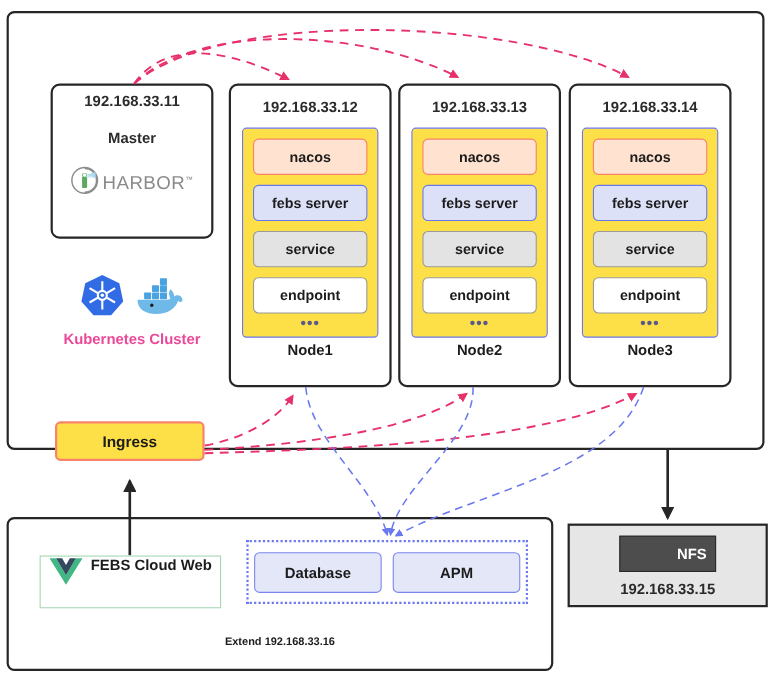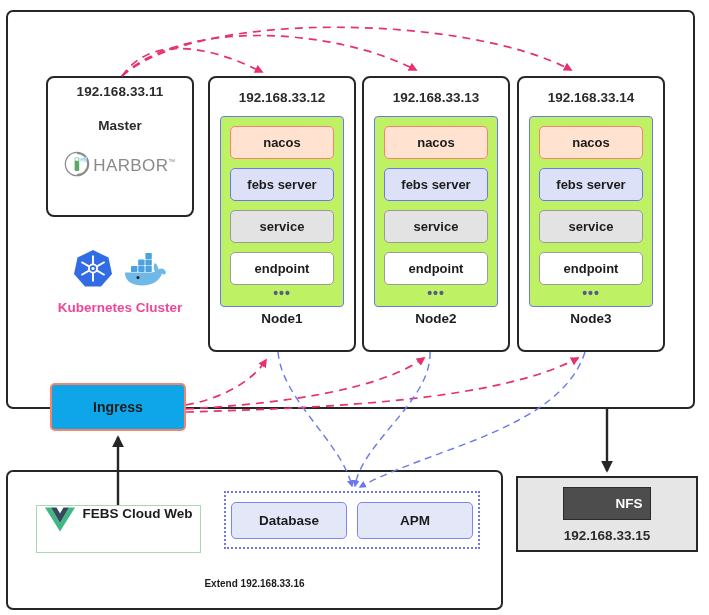--- a/index.html
+++ b/index.html
@@ -84,43 +84,43 @@
     display: flex; flex-direction: column; align-items: center;
     padding-top: 12px;
   }
   .worker-ip { font-size: 13.5px; font-weight: bold; color: #2b2b2b; }
   .worker-name { font-size: 13.5px; font-weight: bold; color: #1c1c1c; margin-top: 4px; }
   .pod-panel {
     margin-top: 11px;
     width: 124px; height: 191px;
     border: 1.6px solid #6a78f0;
     border-radius: 4px;
-    background: #bef264;
+    background: #fde047;
     display: flex; flex-direction: column; align-items: center;
     padding-top: 9px;
     box-sizing: border-box;
   }
   .chip {
     width: 104px; height: 33px;
     display: flex; align-items: center; justify-content: center;
     font-size: 13px; font-weight: bold;
     border-radius: 5px;
     box-sizing: border-box;
     margin-bottom: 9px;
   }
   .chip-nacos { background: #ffe2cf; border: 1.8px solid #f8836a; color: #1c1c1c; }
   .chip-febs  { background: #dde1f7; border: 1.8px solid #6a78f0; color: #1c1c1c; }
   .chip-service  { background: #e3e3e3; border: 1.6px solid #9a9a9a; color: #1c1c1c; }
   .chip-endpoint { background: #ffffff; border: 1.6px solid #9a9a9a; color: #1c1c1c; margin-bottom: 2px; }
   .ellipsis { font-size: 14px; font-weight: bold; color: #5a5a8a; letter-spacing: 1px; line-height: 12px; }
 
   
   .ingress {
-    left: 50px; top: 383px; width: 136px; height: 48px;
-    background: #0ea5e9;
+    left: 50px; top: 383px; width: 136px; height: 36px;
+    background: #fde047;
     border: 2.2px solid #f8836a;
     border-radius: 5px;
     display: flex; align-items: center; justify-content: center;
     font-size: 14px; font-weight: bold; color: #1c1c1c;
     z-index: 6;
   }
 
   
   .febs-web {
     left: 36px; top: 505px; width: 165px; height: 48px;

